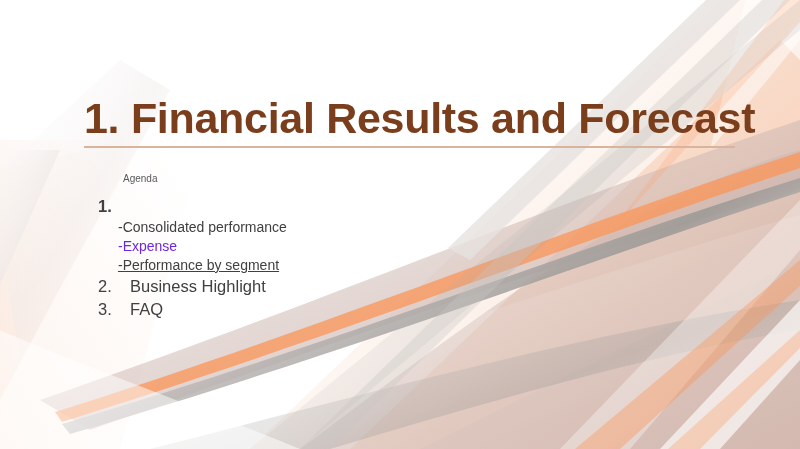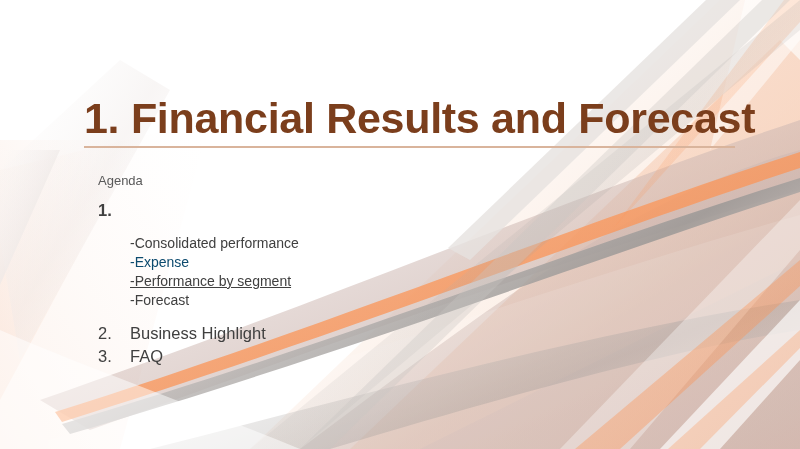--- a/index.html
+++ b/index.html
@@ -53,23 +53,24 @@
   }
 
   
   .agenda-block {
     position: absolute;
     left: 98px;
     top: 172px;
     width: 460px;
   }
   .agenda-label {
-    font-size: 13px;
+    font-size: 10px;
     line-height: 1.35;
     margin-bottom: 9px;
+    margin-left: 25px;
   }
   .agenda-list {
     list-style: none;
     margin: 0;
     padding: 0;
   }
   .agenda-item {
     display: flex;
     align-items: baseline;
   }
@@ -81,21 +82,21 @@
   .lvl1 {
     font-size: 16.5px;
     line-height: 1.42;
   }
   .lvl1.strong .agenda-num,
   .lvl1.strong .agenda-text {
     font-weight: bold;
   }
   .sub-list {
     list-style: none;
-    margin: 12px;
+    margin: 0;
     padding: 0;
   }
   .sub-item {
     font-size: 14px;
     line-height: 1.35;
     padding-left: 20px;
     white-space: pre;
   }
 </style>
 </head>
@@ -208,23 +209,22 @@
       <div class="agenda-label" style="color:#595959;">Agenda</div>
 
       <ul class="agenda-list">
 
         <li>
           <div class="agenda-item lvl1 strong" style="color:#404040;">
             <span class="agenda-num">1.</span>
           </div>
           <ul class="sub-list">
             <li class="sub-item" style="color:#404040;">-Consolidated performance</li>
-            <li class="sub-item" style="color:#0c4a6e;">-Expense</li>
+            <li class="sub-item" style="color:#6d28d9;">-Expense</li>
             <li class="sub-item" style="color:#404040;text-decoration:underline;">-Performance by segment</li>
-            <li class="sub-item" style="color:#404040;">-Forecast</li>
           </ul>
         </li>
 
         <li>
           <div class="agenda-item lvl1" style="color:#404040;">
             <span class="agenda-num">2.</span>
             <span class="agenda-text">Business Highlight</span>
           </div>
         </li>
 

